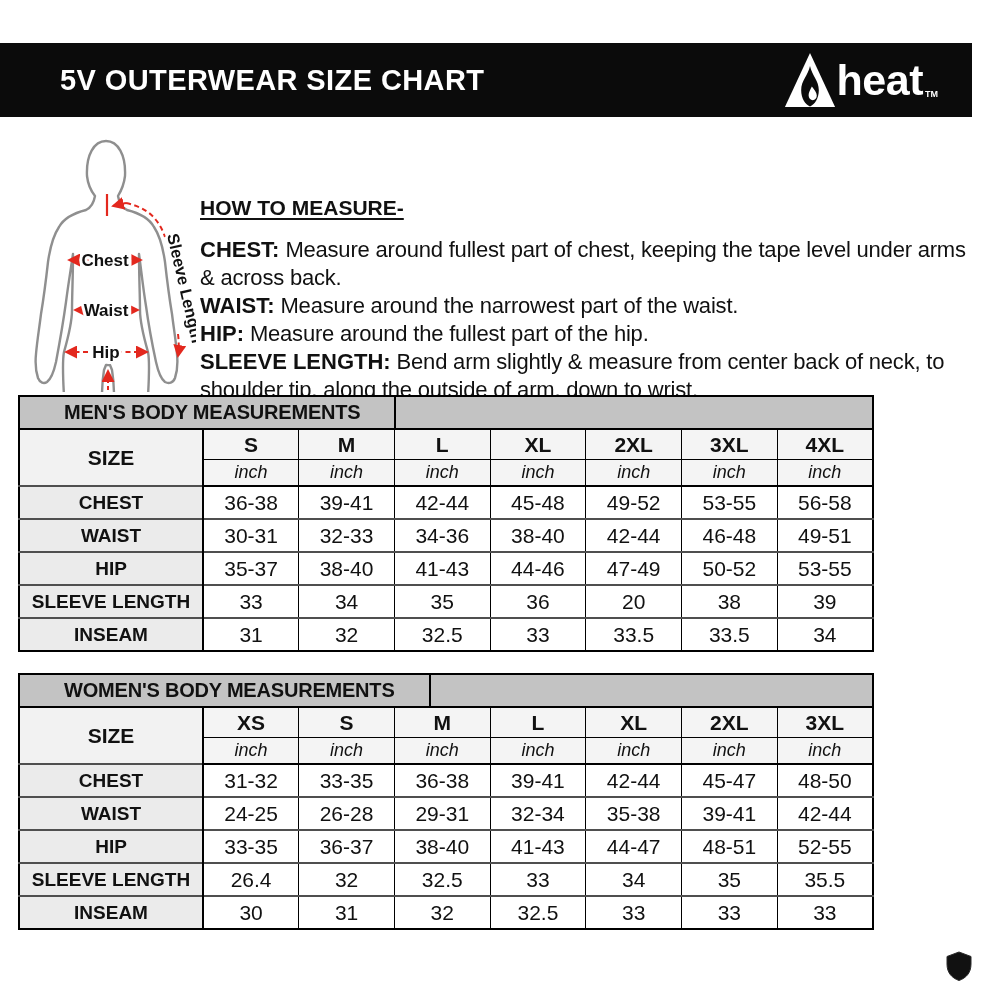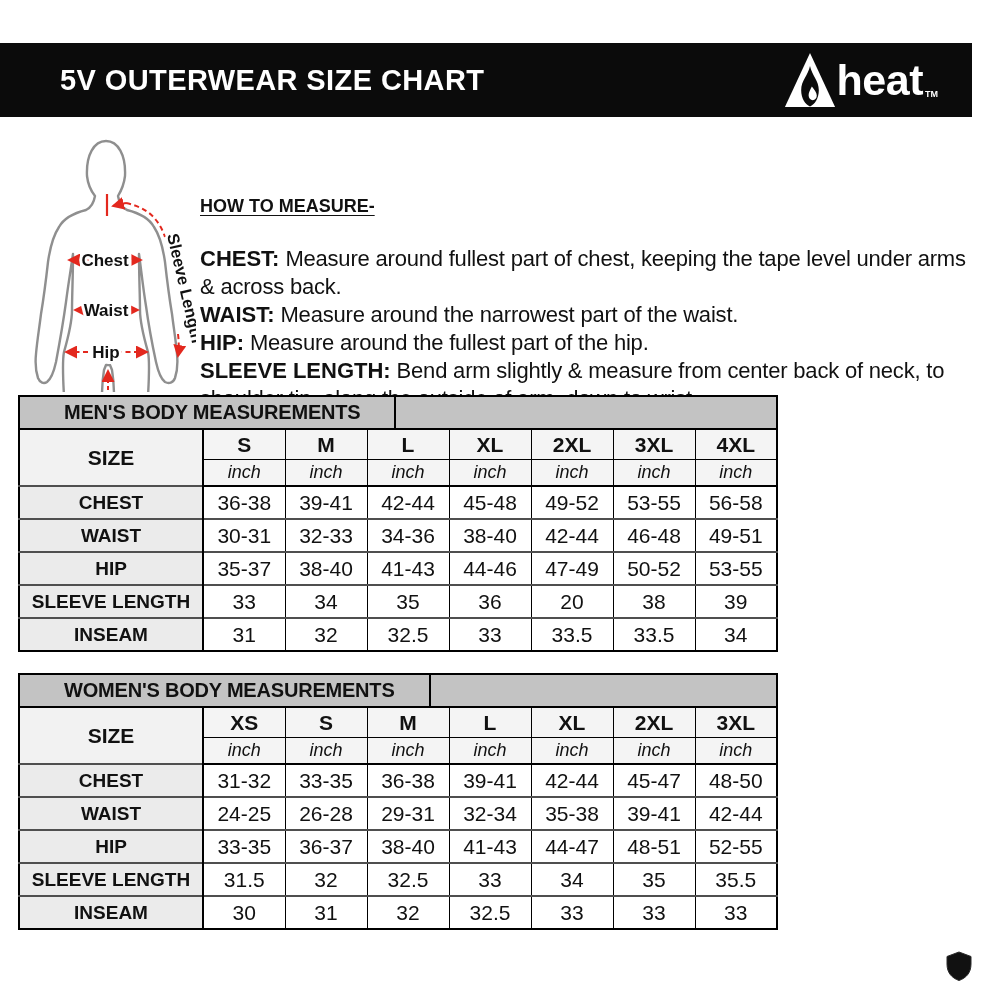--- a/index.html
+++ b/index.html
@@ -10,30 +10,30 @@
   #topbar{position:absolute;left:0;top:43px;width:972px;height:74px;background:#0b0b0b;
           display:flex;align-items:center;justify-content:space-between;
           padding:0 34px 0 60px;box-sizing:border-box;}
   #topbar .title{color:#fff;font-weight:bold;font-size:29px;letter-spacing:.4px;white-space:nowrap;}
   .brand{display:flex;align-items:center;color:#fff;font-weight:bold;font-size:43px;letter-spacing:-.5px;}
   .brand svg{margin:0 1px;display:block;}
   .brand .tm{font-size:9px;font-weight:bold;align-self:flex-end;margin:0 0 9px 2px;letter-spacing:0;text-align:right;}
 
   
   #howto{position:absolute;left:200px;top:196px;width:780px;}
-  #howto h2{margin:0 0 28px 0;font-size:18px;font-weight:bold;text-decoration:underline;
+  #howto h2{margin:0 0 16px 0;font-size:21px;font-weight:bold;text-decoration:underline;
             text-underline-offset:3px;letter-spacing:0;}
   #howto p{margin:0;font-size:22px;line-height:28px;letter-spacing:-.2px;}
   #howto p b{letter-spacing:0;}
 
   
   #figure{position:absolute;left:28px;top:138px;}
 
   
-  .meas-table{position:absolute;left:18px;width:760px;}
+  .meas-table{position:absolute;left:18px;width:856px;}
   .meas-table table{width:100%;border-collapse:collapse;table-layout:fixed;
                     border:2.5px solid #000;}
   .meas-table td,.meas-table th{text-align:center;vertical-align:middle;padding:0;}
   .caption{background:#c3c3c3;border-bottom:2px solid #000;height:31px;text-align:left !important;
            font-weight:bold;font-size:20px;letter-spacing:-.2px;}
   .caption-box{display:inline-block;box-sizing:border-box;height:31px;line-height:31px;
                padding:0 34px 0 44px;border-right:2px solid #000;}
   .size-cell{background:#f2f2f2;font-size:21px;font-weight:bold;border-right:2px solid #000;}
   .size-col{background:#f4f4f4;font-size:21px;font-weight:bold;height:29px;border:1.5px solid #000;}
   .unit{background:#f4f4f4;font-style:italic;font-size:18px;height:25px;
@@ -282,21 +282,21 @@
             <td class="val">33-35</td>
             <td class="val">36-37</td>
             <td class="val">38-40</td>
             <td class="val">41-43</td>
             <td class="val">44-47</td>
             <td class="val">48-51</td>
             <td class="val">52-55</td>
           </tr>
           <tr class="data-row">
             <td class="row-label">SLEEVE LENGTH</td>
-            <td class="val">31.5</td>
+            <td class="val">26.4</td>
             <td class="val">32</td>
             <td class="val">32.5</td>
             <td class="val">33</td>
             <td class="val">34</td>
             <td class="val">35</td>
             <td class="val">35.5</td>
           </tr>
           <tr class="data-row">
             <td class="row-label">INSEAM</td>
             <td class="val">30</td>

